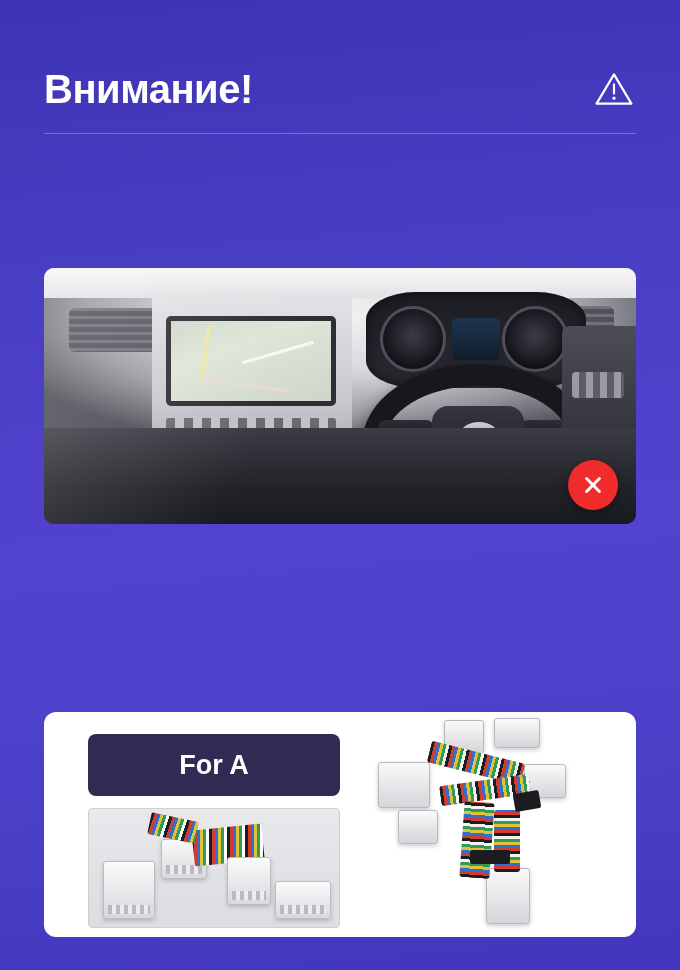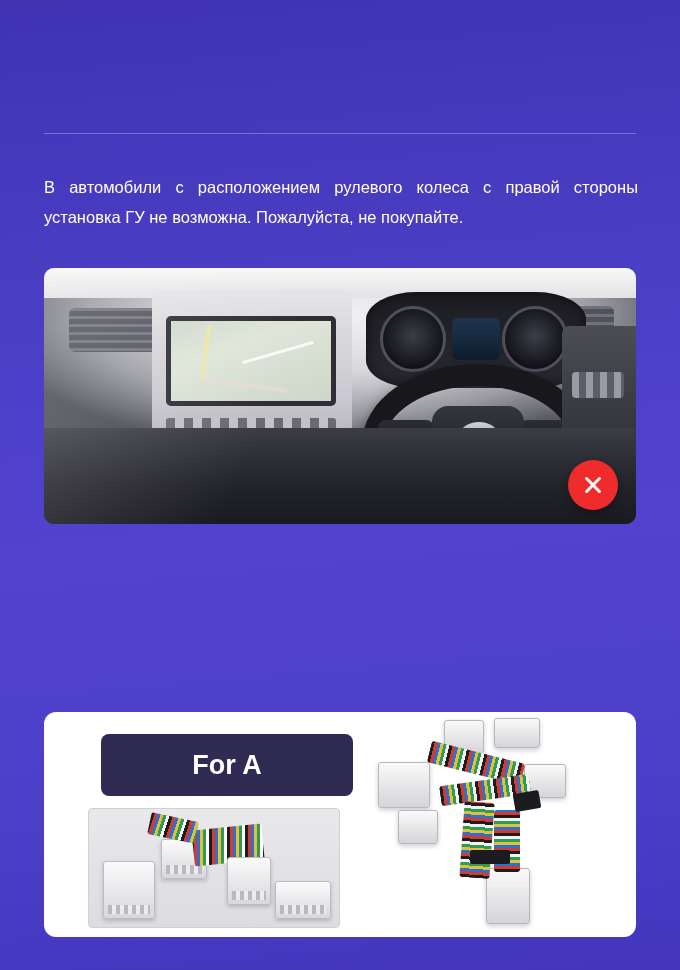--- a/index.html
+++ b/index.html
@@ -213,21 +213,21 @@
     left: 44px;
     top: 712px;
     width: 592px;
     height: 225px;
     background: #ffffff;
     border-radius: 12px;
     overflow: hidden;
   }
   .for-a-badge {
     position: absolute;
-    left: 57px;
+    left: 44px;
     top: 22px;
     width: 252px;
     height: 62px;
     background: #2f2b52;
     border-radius: 8px;
     display: flex; align-items: center; justify-content: center;
   }
   .for-a-badge span {
     color: #ffffff;
     font-size: 27px;
@@ -289,24 +289,33 @@
     position: absolute;
     background: #1b1b20;
     border-radius: 2px;
   }
 </style>
 </head>
 <body>
 
 <div id="page">
 
+  <div class="header">
+    <div class="title">Внимание!</div>
+    <span class="warn-icon">
+      <svg viewBox="0 0 48 48" width="44" height="44" fill="none" stroke="#ffffff" stroke-width="2.4" stroke-linejoin="round" stroke-linecap="round">
+        <path d="M24 8 L43 40 H5 Z"></path>
+        <line x1="24" y1="19" x2="24" y2="29"></line>
+        <circle cx="24" cy="34" r="1.7" fill="#ffffff" stroke="none"></circle>
+      </svg>
+    </span>
+  </div>
 
   <div class="divider"></div>
 
-  <div class="para" id="para1">В автомобили с расположением рулевого колеса с правой стороны установка ГУ не возможна. Пожалуйста, не покупайте.</div>
 
   <div class="photo-card">
     <div class="dash">
       <div class="dash-top"></div>
       <div class="vent-l"></div>
       <div class="vent-r"></div>
 
       <div class="centre-stack"></div>
       <div class="nav-screen">
         <div class="nav-road"></div>

